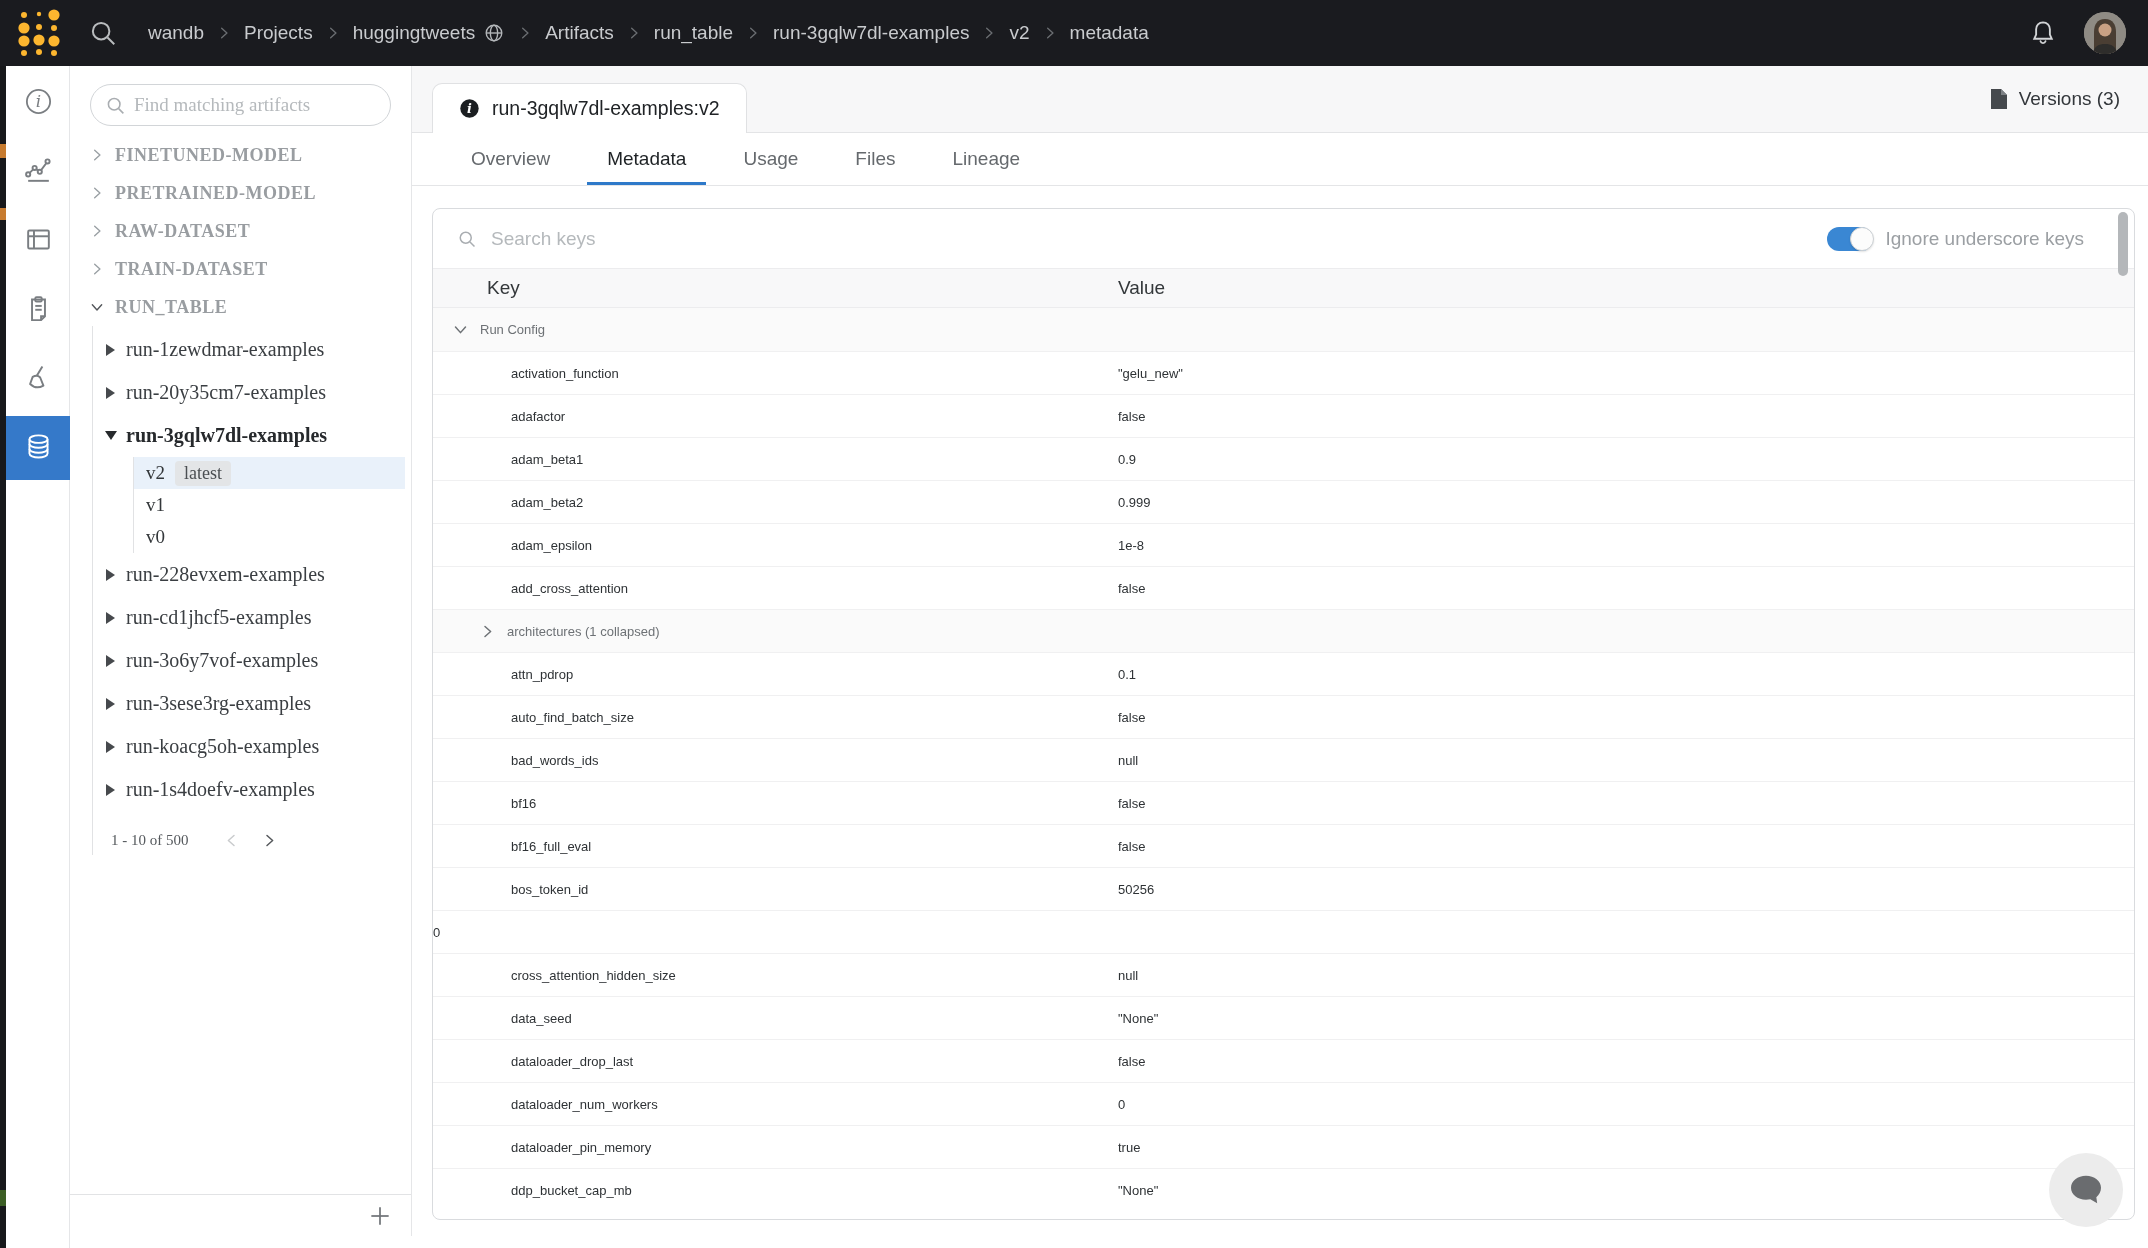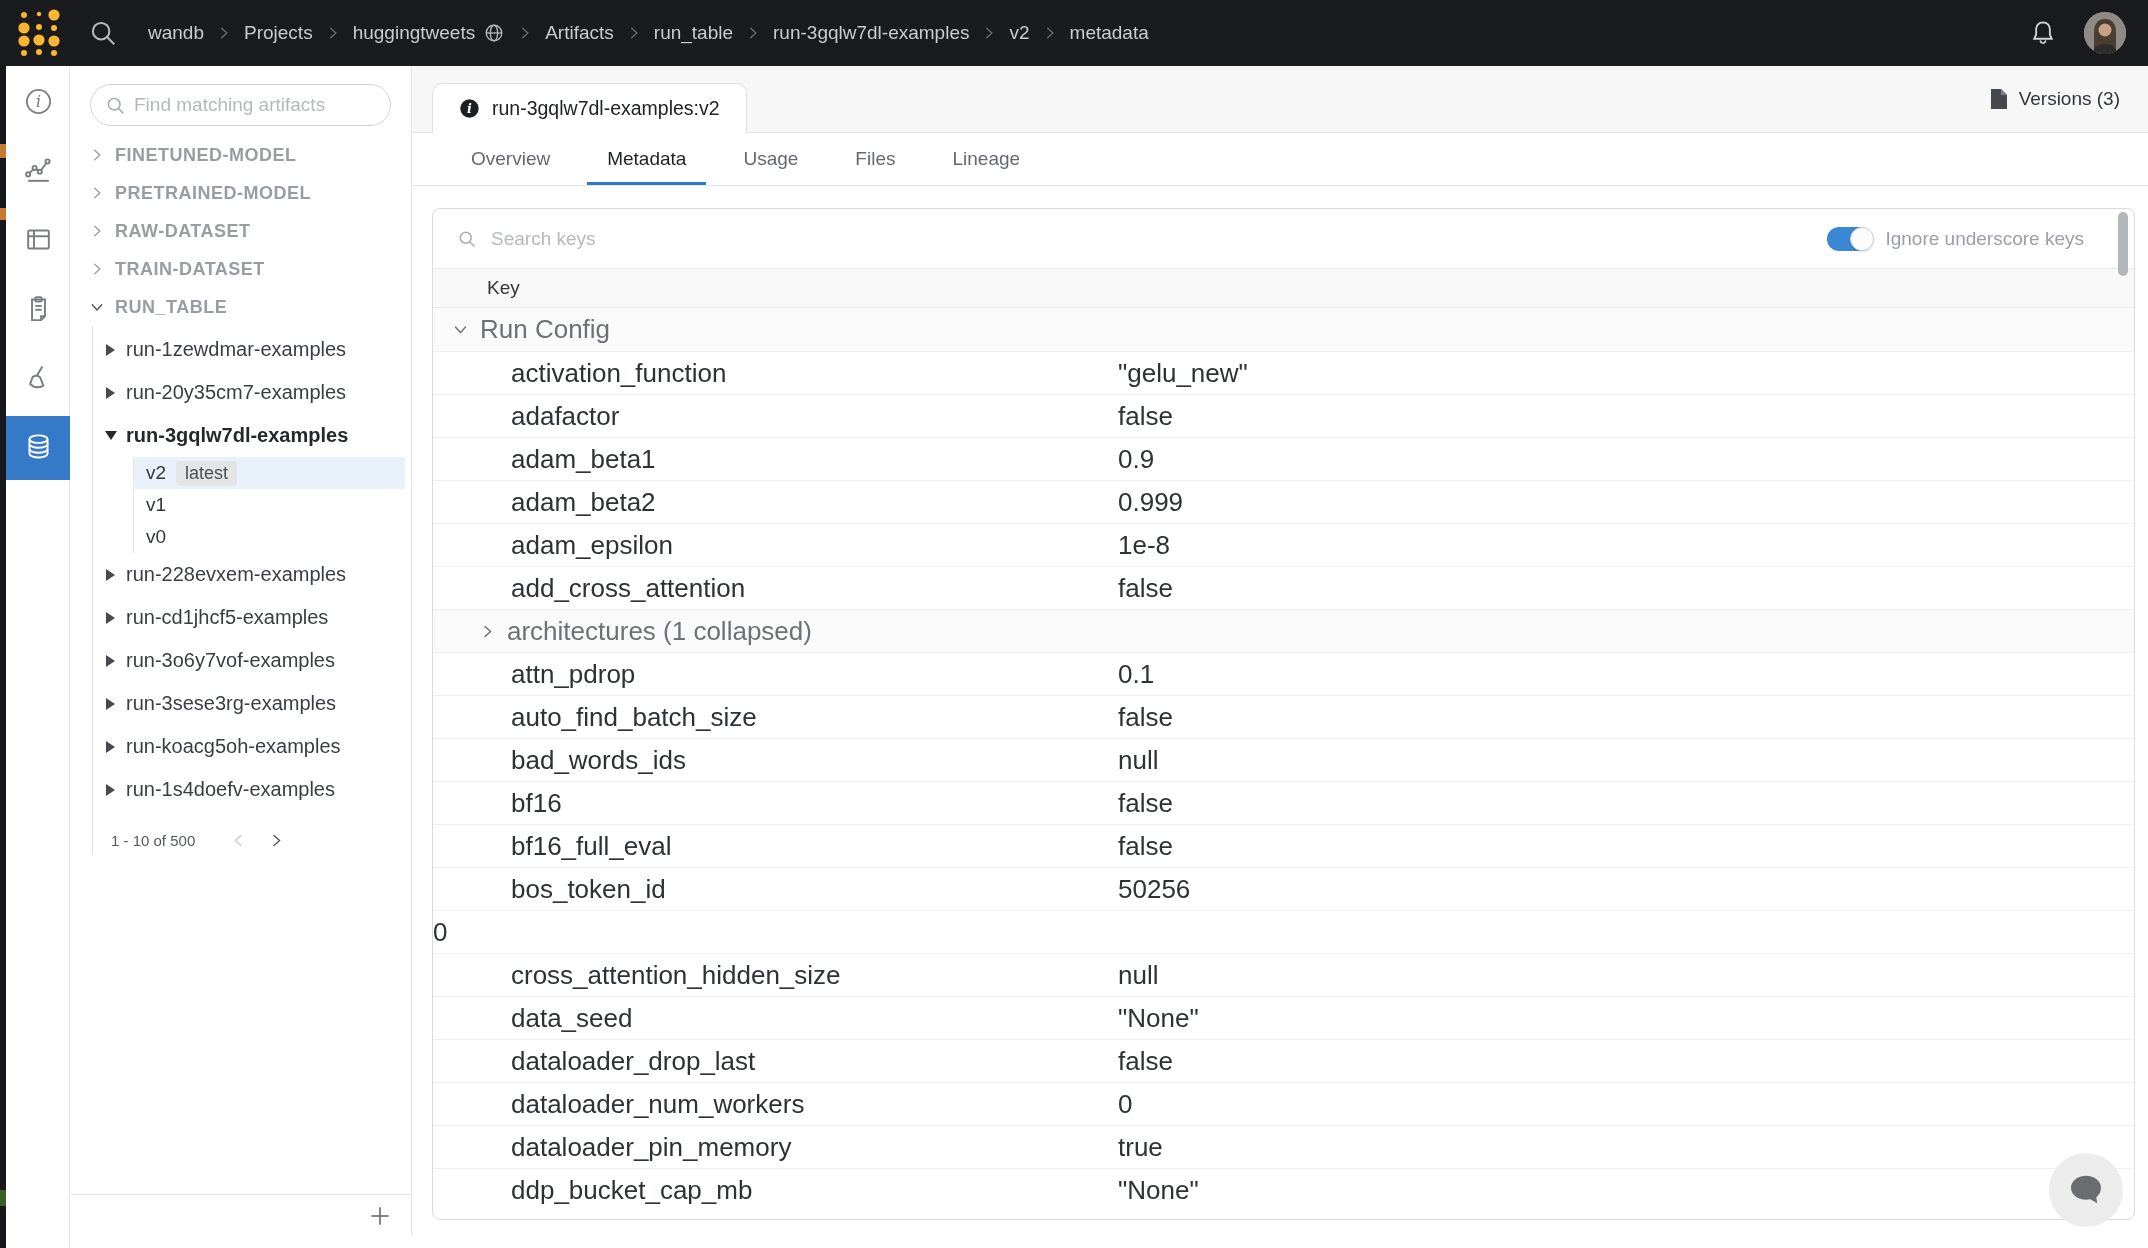--- a/index.html
+++ b/index.html
@@ -32,21 +32,21 @@
   
   .rail { position:absolute; top:66px; left:6px; width:64px; bottom:0;
     background:#fff; border-right:1px solid #e5e6e8; z-index:4; }
   .rail-item { width:64px; height:64px; margin-top:5px; display:flex; align-items:center;
     justify-content:center; color:#7a7e82; cursor:pointer; }
   .rail-item svg { width:31px; height:31px; }
   .rail-item.selected { background:#3579c9; color:#ffffff; }
 
   
   .sidebar { position:absolute; top:66px; left:70px; width:342px; bottom:12px;
-    background:#fff; border-right:1px solid #e5e6e8; z-index:4; }
+    background:#fff; border-right:1px solid #e5e6e8; z-index:4;font-family:Liberation Serif, serif; }
   .artifact-search { margin:18px 20px 10px 20px; height:42px; border:1px solid #d2d5d8;
     border-radius:21px; display:flex; align-items:center; padding:0 14px; background:#fff; }
   .artifact-search svg { width:21px; height:21px; color:#a9adb1; flex:0 0 auto; }
   .artifact-search input { border:none; outline:none; flex:1; margin-left:8px;
     font-size:19px; color:#33373a; font-family:inherit; background:transparent; }
   .artifact-search input::placeholder { color:#b5b9bc; }
   .cat-row { height:38px; display:flex; align-items:center; padding-left:20px; gap:11px; cursor:pointer; }
   .cat-chev { width:14px; height:14px; color:#9aa0a4; display:flex; flex:0 0 auto; }
   .cat-chev svg { width:14px; height:14px; }
   .cat-row.expanded .cat-chev { transform:rotate(90deg); color:#54575b; }
@@ -112,21 +112,21 @@
     background:#fcfcfc; border:1px solid #ccd0d3; box-shadow:0 1px 2px rgba(0,0,0,.12); }
   .toggle-label { margin-left:12px; margin-right:26px; font-size:19px; color:#9b9fa3; white-space:nowrap; }
 
   .table-header { height:40px; background:#f8f8f9; border-top:1px solid #ececee;
     border-bottom:1px solid #ececee; display:flex; align-items:center; font-size:19px; color:#33373a; }
   .cell-key { flex:0 0 685px; display:flex; align-items:center; }
   .cell-value { flex:1; }
   .table-header .cell-key { padding-left:54px; }
 
   .row { height:43px; display:flex; align-items:center; border-top:1px solid #f0f0f1;
-    font-size:26px; color:#2e3235; }
+    font-size:13px; color:#2e3235; }
   .row:first-child { border-top:none; }
   .row.group { background:#fafafa; color:#6d7175; cursor:pointer; }
   .row.group .cell-key { gap:12px; }
   .row.group.indent0 .cell-key { padding-left:20px; }
   .row.group.indent1 .cell-key { padding-left:47px; }
   .row.kv .cell-key { padding-left:78px; }
   .grp-chev { width:15px; height:15px; color:#6d7175; display:flex; flex:0 0 auto; }
   .grp-chev svg { width:15px; height:15px; }
   .grp-chev.down { transform:rotate(90deg); }
 
@@ -463,20 +463,21 @@
               <line x1="15.6" y1="15.6" x2="21" y2="21"></line>
           </svg>
           <input type="text" value="" placeholder="Search keys" style="">
           <span class="toggle">
             <span class="knob"></span>
           </span>
           <span class="toggle-label">Ignore underscore keys</span>
         </div>
         <div class="table-header">
           <span class="cell-key">Key</span>
+          <span class="cell-value">Value</span>
         </div>
         <div id="metaRows">
             <div class="row group indent0">
               <span class="cell-key">
                 <span class="grp-chev down">
                   <svg viewBox="0 0 24 24" fill="none" stroke="currentColor" stroke-width="2.4" stroke-linecap="round" stroke-linejoin="round">
                     <polyline points="8,4 17,12 8,20"></polyline>
                   </svg>
                 </span>
                 <span>Run Config</span>

